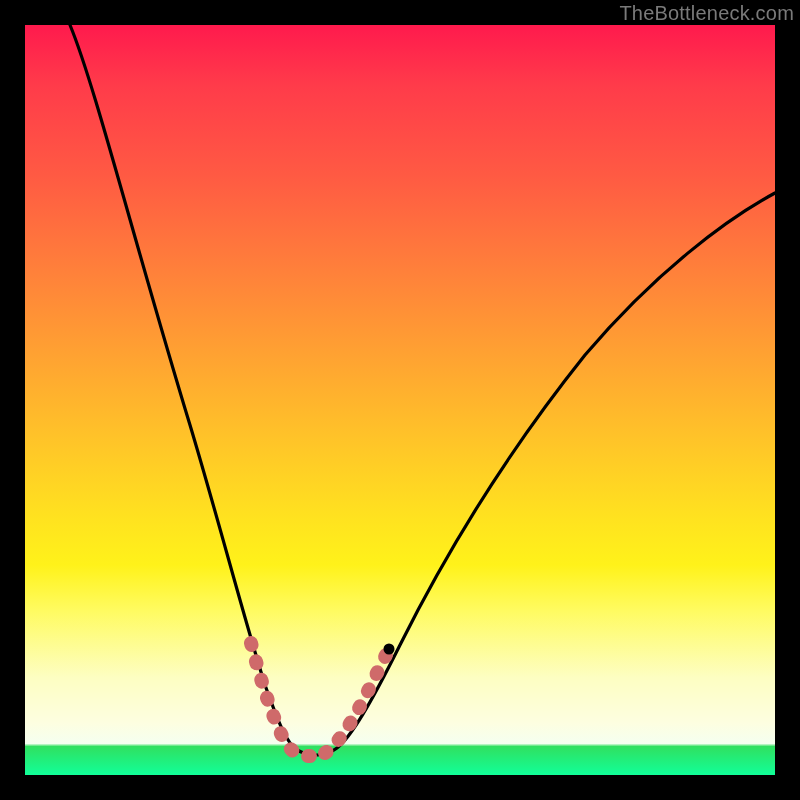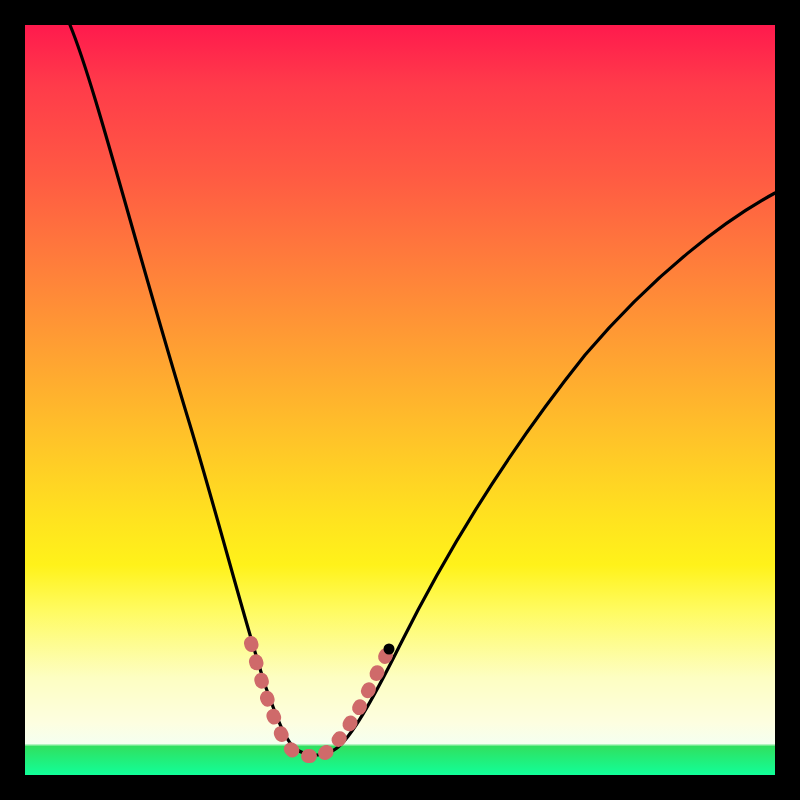--- a/index.html
+++ b/index.html
@@ -85,13 +85,14 @@
                C 270 730, 280 733, 292 730" fill="none" stroke="#cf6a6a" stroke-width="14" stroke-linecap="round" stroke-dasharray="2 17"></path>
 
       <path d="M 300 728
                C 312 720, 326 700, 344 664
                C 352 648, 358 636, 364 624" fill="none" stroke="#cf6a6a" stroke-width="14" stroke-linecap="round" stroke-dasharray="2 17"></path>
 
       <circle cx="364" cy="624" r="5.5" fill="#000"></circle>
     </svg>
   </div>
 
+  <div class="watermark">TheBottleneck.com</div>
 </div>
 
 </body></html>

